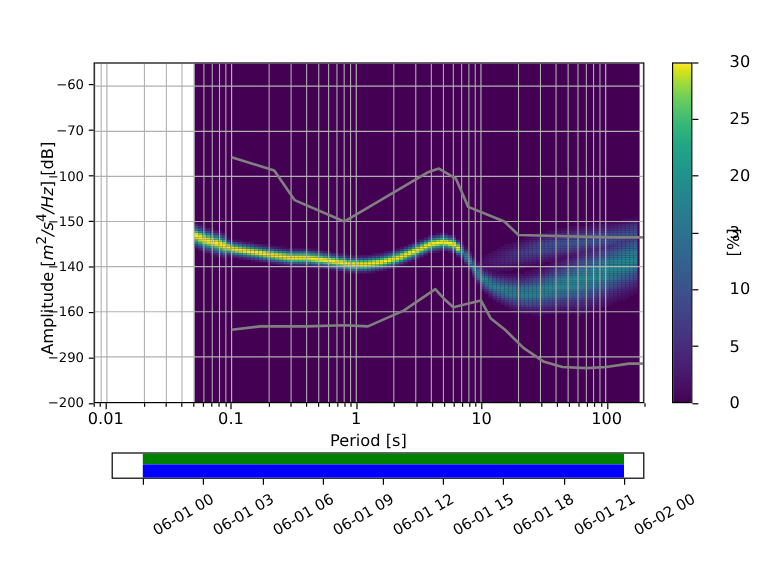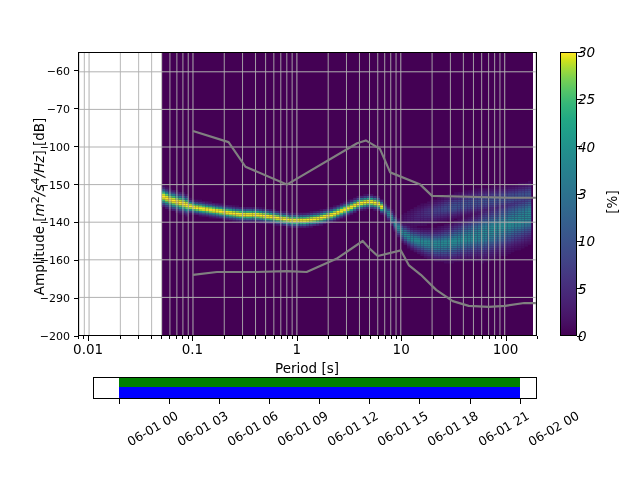--- a/index.html
+++ b/index.html
@@ -39,21 +39,21 @@
 
   
   #cbar{position:absolute;left:560px;top:52px;width:17px;height:284px;
         border:1px solid #000;box-sizing:border-box;
         background:linear-gradient(to top,
           #440154 0%,  #471164 5%,  #481b6d 9%,  #482576 13.3%,
           #463480 20%, #414487 26.6%,#3b528b 33.3%,#355f8d 40%,
           #2f6c8e 46.6%,#2a788e 53.3%,#25848e 60%, #21918c 66.6%,
           #1f9e89 72%, #22a884 76.6%,#35b779 82%, #54c568 86.6%,
           #7ad151 91%, #a5db36 94.6%,#d2e21b 97.6%,#fde725 100%);}
-  .cbtick{position:absolute;left:578px;font-size:13.5px;transform:translateY(-50%);font-style:italic;}
+  .cbtick{position:absolute;left:608px;font-size:13.5px;transform:translateY(-50%);}
   .cbtickmark{position:absolute;left:577px;width:5px;height:1px;background:#000;}
   #cblabel{position:absolute;left:552px;top:194px;width:120px;text-align:center;
            font-size:13.5px;transform:rotate(-90deg);}
 
   
   #tl{position:absolute;left:93px;top:377px;width:444px;height:22px;
       border:1.1px solid #000;box-sizing:border-box;background:#fff;}
   .tlbar{position:absolute;}
   .tltick{position:absolute;top:399px;width:1px;height:5px;background:#000;}
   .dtick{position:absolute;font-size:12.5px;transform-origin:right top;
@@ -2128,21 +2128,21 @@
     <div class="txt xtick" style="left: 401.215px;">10</div>
     <div class="txt xtick" style="left: 505.582px; text-align: center;">100</div>
     <div class="txt cbtick" style="top: 336px;">0</div>
     <div class="cbtickmark" style="top: 335.5px;"></div>
     <div class="txt cbtick" style="top: 288.667px;">5</div>
     <div class="cbtickmark" style="top: 288.167px;"></div>
     <div class="txt cbtick" style="top: 241.333px;">10</div>
     <div class="cbtickmark" style="top: 240.833px;"></div>
     <div class="txt cbtick" style="top: 194px;">3</div>
     <div class="cbtickmark" style="top: 193.5px;"></div>
-    <div class="txt cbtick" style="top: 146.667px;">40</div>
+    <div class="txt cbtick" style="top: 146.667px;">20</div>
     <div class="cbtickmark" style="top: 146.167px;"></div>
     <div class="txt cbtick" style="top: 99.3333px;">25</div>
     <div class="cbtickmark" style="top: 98.8333px;"></div>
     <div class="txt cbtick" style="top: 52px;">30</div>
     <div class="cbtickmark" style="top: 51.5px;"></div>
     <div class="tltick" style="left: 118.752px;"></div>
     <div class="txt dtick" style="left: 116.752px; top: 408px;">06-01 00</div>
     <div class="tltick" style="left: 168.864px;"></div>
     <div class="txt dtick" style="left: 166.864px; top: 408px;">06-01 03</div>
     <div class="tltick" style="left: 218.976px;"></div>

